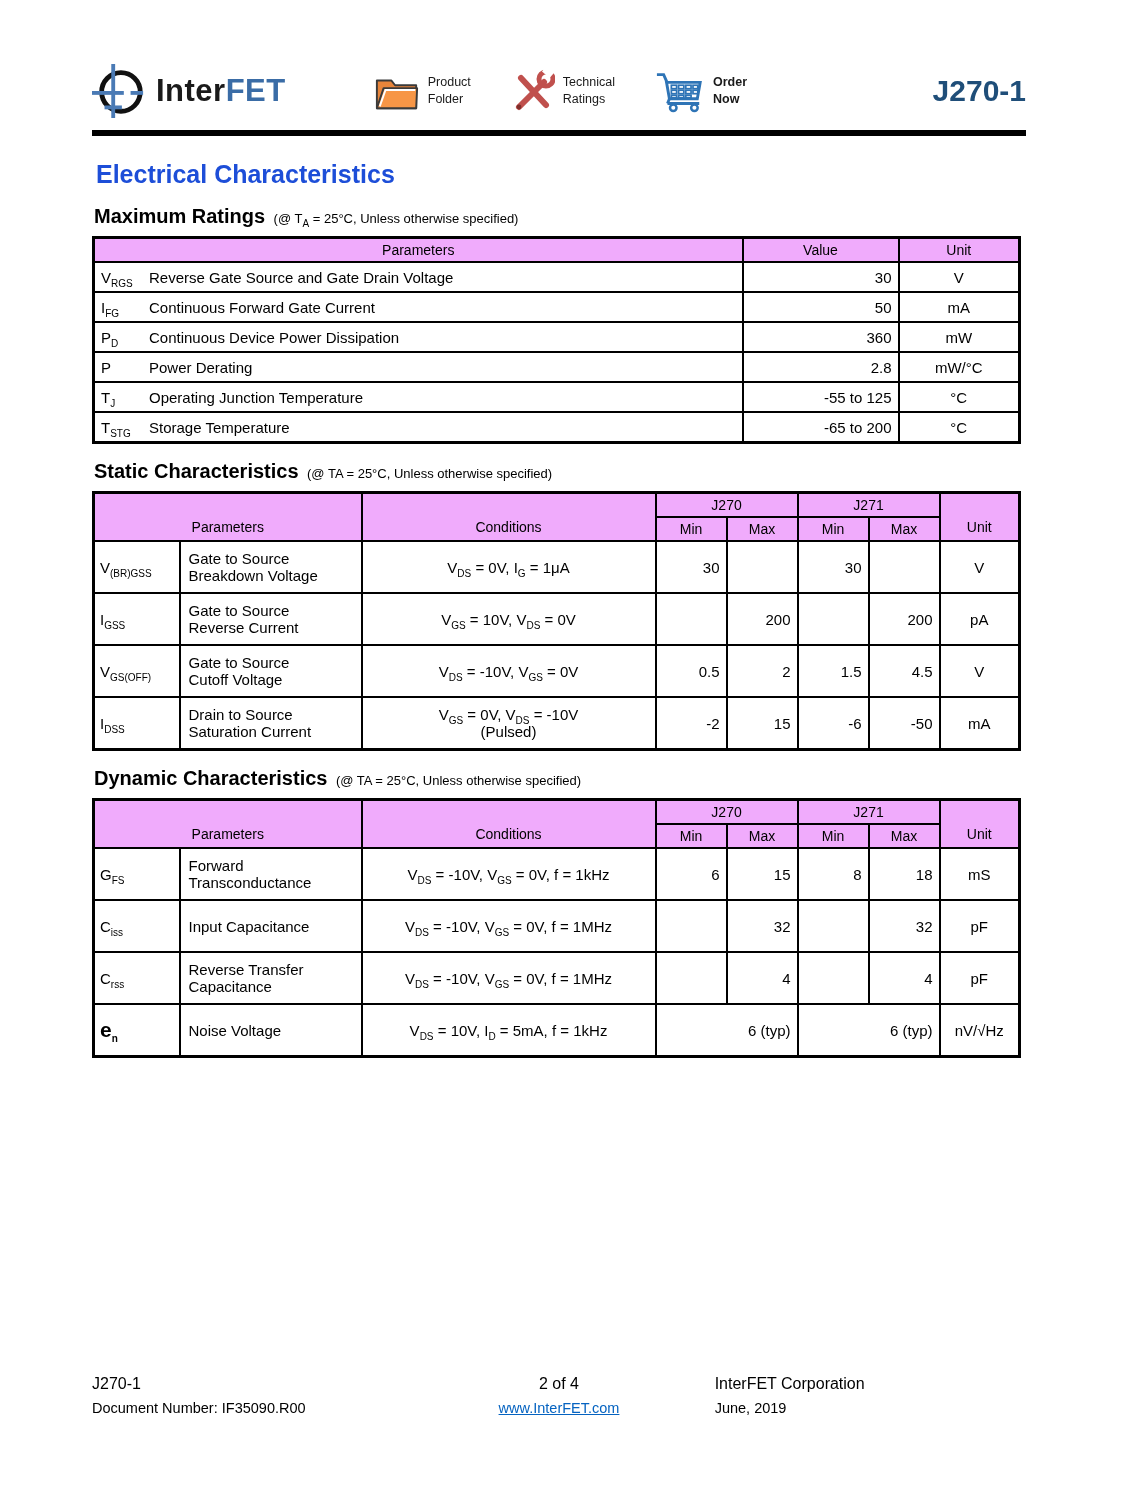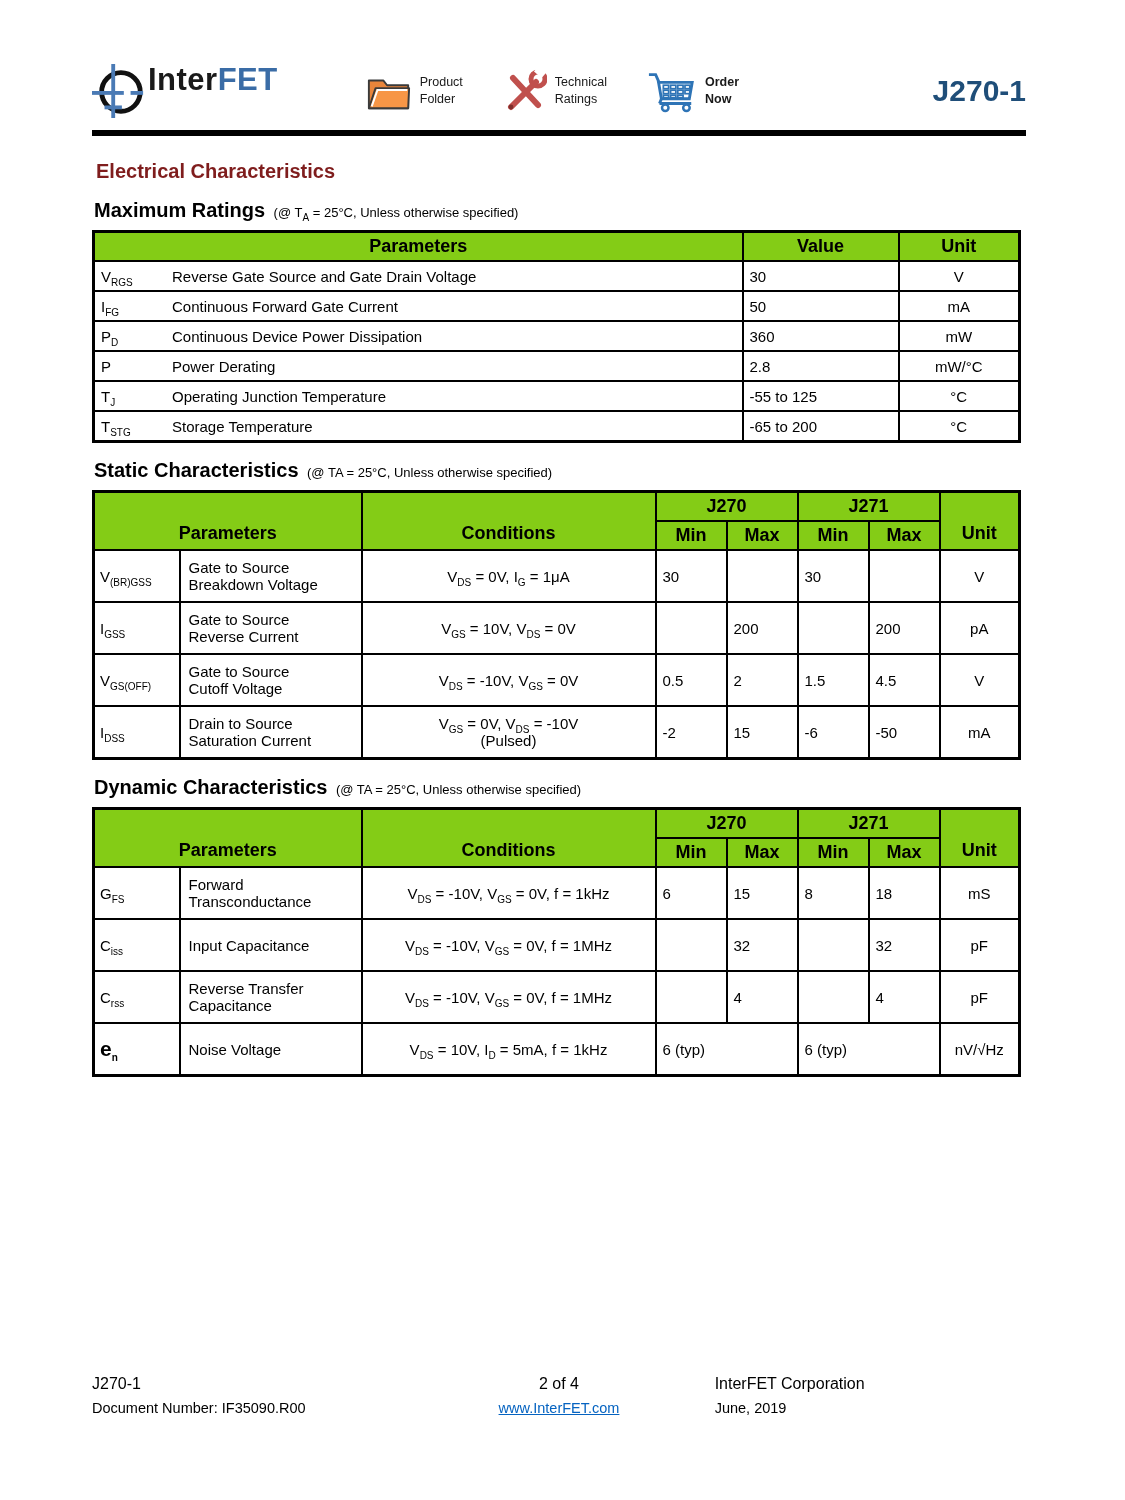--- a/index.html
+++ b/index.html
@@ -5,54 +5,54 @@
   html,body { margin:0; padding:0; background:#888; }
   .page {
     position:relative; width:1125px; height:1500px; background:#ffffff;
     font-family:"Liberation Sans", sans-serif; color:#000;
     margin:0 auto; overflow:hidden;
   }
   .content { position:absolute; left:92px; width:934px; top:0; }
 
   
   .hdr { display:flex; align-items:center; padding-top:62px; }
-  .logo { display:flex; gap:2px; }
+  .logo { display:flex; align-items:center; gap:10px; }
   .logo-text { font-size:31px; font-weight:bold; letter-spacing:0.5px; }
   .logo-text .blk { color:#1a1a1a; }
   .logo-text .blu { color:#3a6ca6; }
   .hdr-links { display:flex; align-items:center; gap:40px; margin-left:88px; }
   .hdr-link { display:flex; align-items:center; gap:8px; cursor:pointer; }
   .hdr-link .lbl { font-size:12.5px; line-height:1.4; color:#1a1a1a; }
   .hdr-link .lbl.bold { font-weight:bold; }
   .part-no { margin-left:auto; font-size:30px; font-weight:bold; color:#1f4e79; }
   .hdr-rule { height:6px; background:#000; margin-top:10px; }
 
   
-  h1.main-title { font-size:20px; font-weight:bold; margin:24px 0 0 4px; color:#7f1d1d; }
+  h1.main-title { font-size:25px; font-weight:bold; margin:24px 0 0 4px; color:#1d4ed8; }
   .sec-head { margin:16px 0 8px 2px; }
   .sec-head .t { font-size:20px; font-weight:bold; }
   .sec-head .n { font-size:13px; font-weight:normal; margin-left:4px; }
 
   
   table { border-collapse:collapse; table-layout:fixed; width:926px; background:#fff; }
   table, td, th { border:2px solid #000; }
   table { border-width:3px; }
-  th { background:#84cc16; font-weight:bold; font-size:18px; padding:3px 4px; }
+  th { background:#f0abfc; font-weight:normal; font-size:14px; padding:3px 4px; }
   td { font-size:15px; padding:3px 6px; }
   sub { font-size:10px; line-height:0; }
   .c { text-align:center; }
   .l { text-align:left; }
   .rowspan-bottom { vertical-align:bottom; padding-bottom:5px; }
-  .simple-param { display:flex; align-items:baseline;gap:23px; }
+  .simple-param { display:flex; align-items:baseline; }
   .simple-param .sym { width:48px; flex:0 0 48px; }
   td.sym-cell { padding-left:5px; vertical-align:middle; }
   td.sym-cell.big { font-size:21px;font-weight:bold; }
   td.param-cell { vertical-align:middle; white-space:pre-line; padding-left:8px; }
   td.cond-cell { vertical-align:middle; text-align:center; white-space:pre-line; }
-  td.val-cell { text-align:left; vertical-align:middle; }
+  td.val-cell { text-align:right; vertical-align:middle; }
   td.unit-cell { text-align:center; vertical-align:middle; }
   .char-table td { height:44px; }
   .mr-table td { height:22px; }
 
   
   .footer { position:absolute; left:92px; width:934px; top:1372px; display:flex; font-size:15px; }
   .footer .col { flex:1; line-height:1.55; }
   .footer .col.mid { text-align:center; }
   .footer .col.rgt { text-align:left; }
   .footer .row1 { font-size:16px; }

